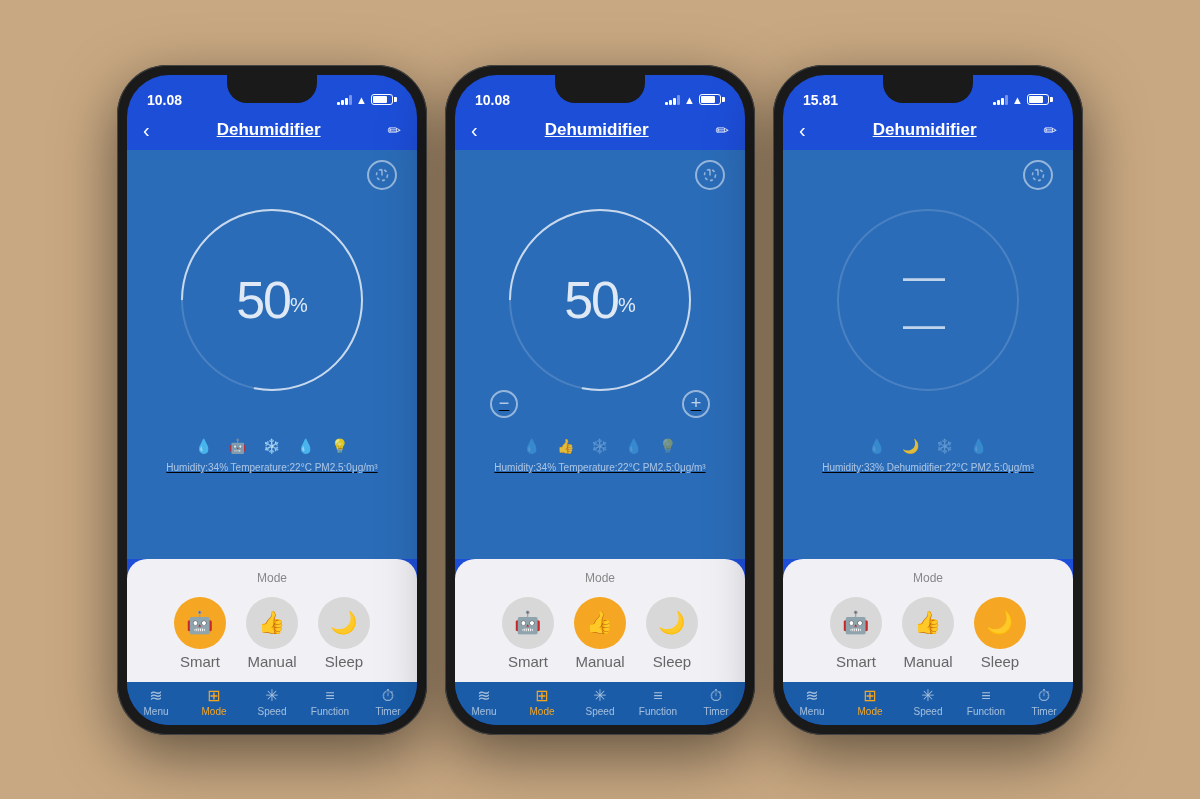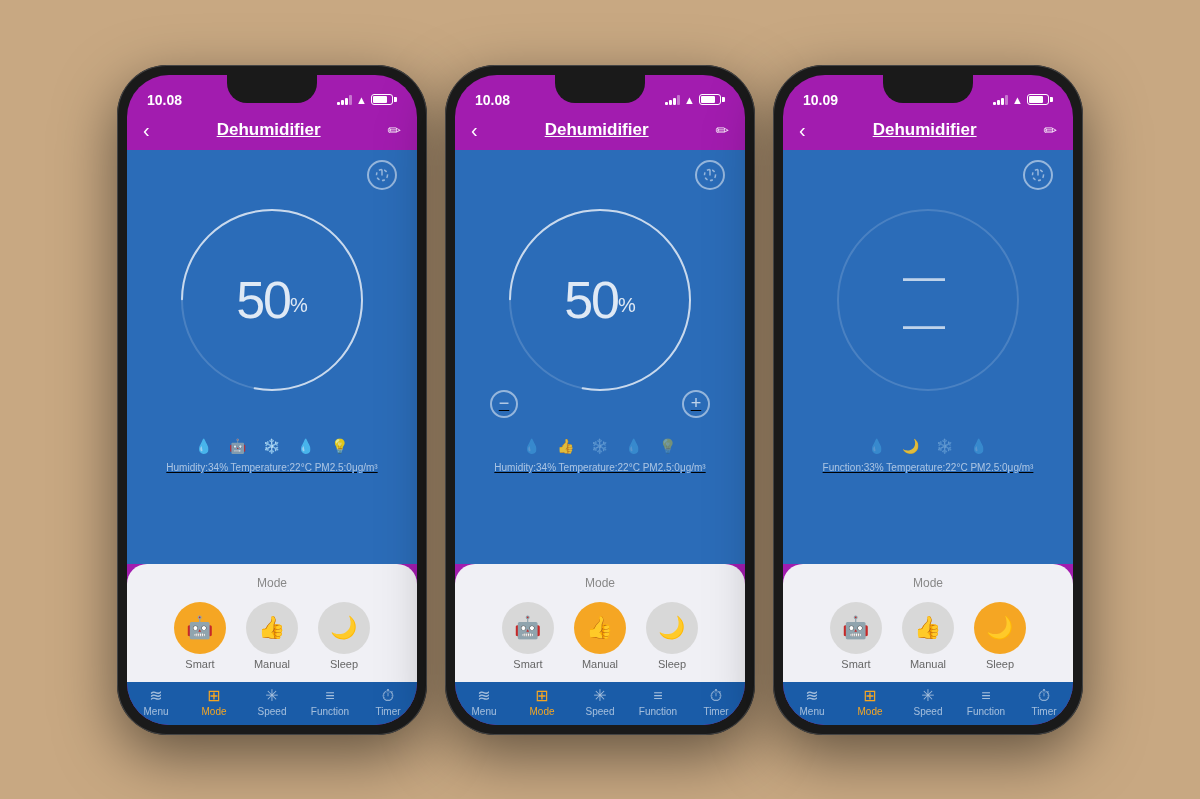--- a/index.html
+++ b/index.html
@@ -26,21 +26,21 @@
       background: #1a1a1a;
       border-radius: 50px;
       padding: 10px;
       box-shadow: 0 20px 60px rgba(0,0,0,0.5), inset 0 0 0 1px #444;
       position: relative;
     }
 
     .phone-inner {
       width: 100%;
       height: 100%;
-      background: #a21caf;
+      background: #1d4ed8;
       border-radius: 42px;
       overflow: hidden;
       display: flex;
       flex-direction: column;
       position: relative;
       justify-content: flex-end;
     }
 
     
     .notch {
@@ -303,21 +303,21 @@
       background: #f5a623;
       color: white;
     }
 
     .mode-icon.inactive {
       background: #d8d8d8;
       color: #888;
     }
 
     .mode-name {
-      font-size: 11px;
+      font-size: 15px;
       color: #666;
     }
 
     
     .bottom-nav {
       background: #1a5ca8;
       display: flex;
       justify-content: space-around;
       align-items: center;
       padding: 6px 0 8px 0;
@@ -658,21 +658,21 @@
 
       </div>
     </div>
   </div>
     <div class="phone">
     <div class="phone-inner">
 
       <div class="notch"></div>
 
       <div class="status-bar">
-        <span class="status-time">10.09</span>
+        <span class="status-time">15.81</span>
         <div class="status-icons">
           <div class="signal">
             <span></span>
               <span></span>
               <span></span>
               <span></span>
           </div>
           <span class="wifi">▲</span>
           <div class="battery-icon">
             <div class="battery-body">
@@ -726,21 +726,21 @@
                 <text x="10" y="15" text-anchor="middle" font-size="14" fill="rgba(255,255,255,0.35)">❄️</text>
               </svg>
             </div>
             <div class="sensor-icon ">
               <svg width="20" height="20" viewBox="0 0 20 20">
                 <text x="10" y="15" text-anchor="middle" font-size="14" fill="rgba(255,255,255,0.35)">💧</text>
               </svg>
             </div>
         </div>
 
-        <div class="sensor-readings">Function:33%  Temperature:22°C  PM2.5:0μg/m³</div>
+        <div class="sensor-readings">Humidity:33%  Dehumidifier:22°C  PM2.5:0μg/m³</div>
       </div>
 
       <div class="bottom-panel">
         <div class="panel-label">Mode</div>
         <div class="mode-buttons">
 
             <div class="mode-btn">
               <div class="mode-icon inactive">
                 <span style="font-size:22px">🤖</span>
               </div>

